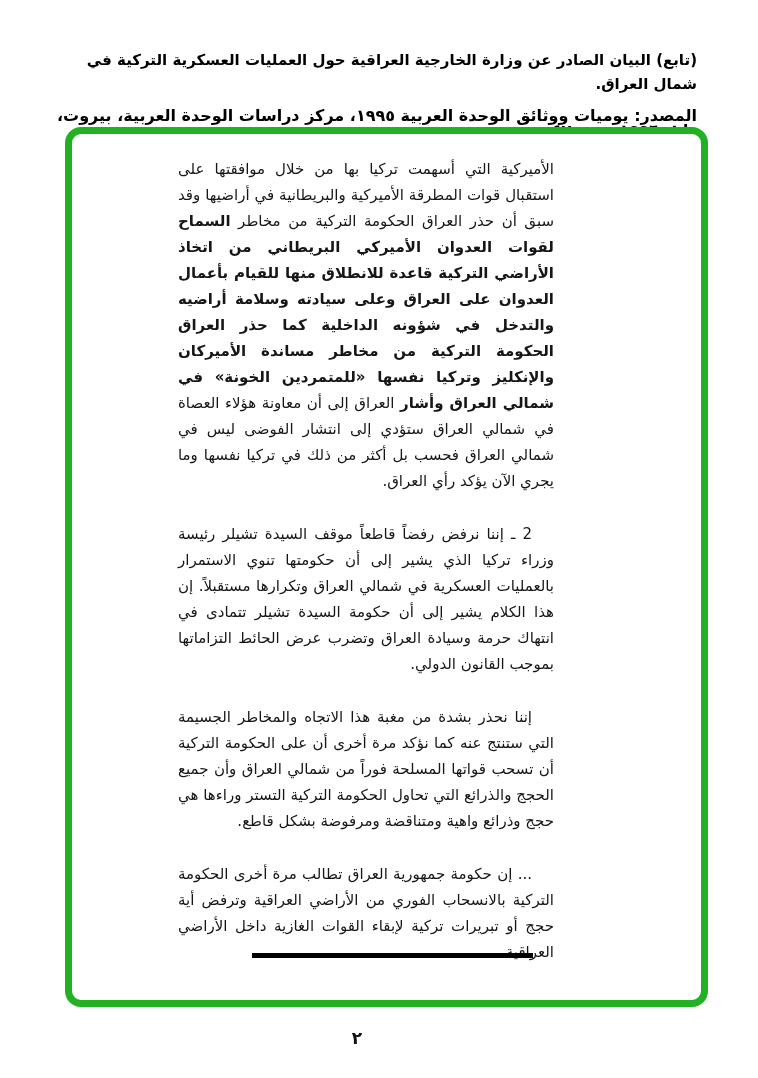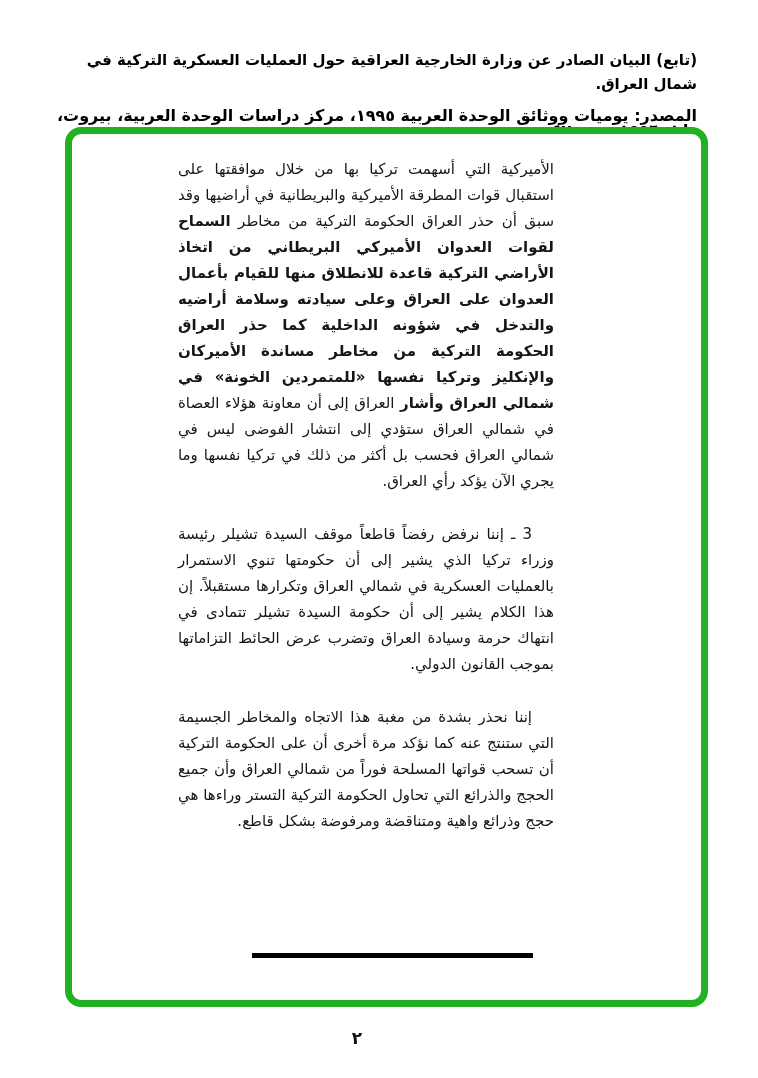--- a/index.html
+++ b/index.html
@@ -107,21 +107,22 @@
   </div>
 
   <div class="content-frame"></div>
 
   <div class="body-text">
     <p>
       <span>الأميركية التي أسهمت تركيا بها من خلال موافقتها على استقبال قوات المطرقة الأميركية والبريطانية في أراضيها وقد سبق أن حذر العراق الحكومة التركية من مخاطر</span>
       <span class="seg-bold">السماح لقوات العدوان الأميركي البريطاني من اتخاذ الأراضي التركية قاعدة للانطلاق منها للقيام بأعمال العدوان على العراق وعلى سيادته وسلامة أراضيه والتدخل في شؤونه الداخلية كما حذر العراق الحكومة التركية من مخاطر مساندة الأميركان والإنكليز وتركيا نفسها «للمتمردين الخونة» في شمالي العراق وأشار</span>
       <span>العراق إلى أن معاونة هؤلاء العصاة في شمالي العراق ستؤدي إلى انتشار الفوضى ليس في شمالي العراق فحسب بل أكثر من ذلك في تركيا نفسها وما يجري الآن يؤكد رأي العراق.</span>
     </p>
-    <p class="indented">3 ـ إننا نرفض رفضاً قاطعاً موقف السيدة تشيلر رئيسة وزراء تركيا الذي يشير إلى أن حكومتها تنوي الاستمرار بالعمليات العسكرية في شمالي العراق وتكرارها مستقبلاً. إن هذا الكلام يشير إلى أن حكومة السيدة تشيلر تتمادى في انتهاك حرمة وسيادة العراق وتضرب عرض الحائط التزاماتها بموجب القانون الدولي.</p>
+    <p class="indented">2 ـ إننا نرفض رفضاً قاطعاً موقف السيدة تشيلر رئيسة وزراء تركيا الذي يشير إلى أن حكومتها تنوي الاستمرار بالعمليات العسكرية في شمالي العراق وتكرارها مستقبلاً. إن هذا الكلام يشير إلى أن حكومة السيدة تشيلر تتمادى في انتهاك حرمة وسيادة العراق وتضرب عرض الحائط التزاماتها بموجب القانون الدولي.</p>
     <p class="indented">إننا نحذر بشدة من مغبة هذا الاتجاه والمخاطر الجسيمة التي ستنتج عنه كما نؤكد مرة أخرى أن على الحكومة التركية أن تسحب قواتها المسلحة فوراً من شمالي العراق وأن جميع الحجج والذرائع التي تحاول الحكومة التركية التستر وراءها هي حجج وذرائع واهية ومتناقضة ومرفوضة بشكل قاطع.</p>
+    <p class="indented">... إن حكومة جمهورية العراق تطالب مرة أخرى الحكومة التركية بالانسحاب الفوري من الأراضي العراقية وترفض أية حجج أو تبريرات تركية لإبقاء القوات الغازية داخل الأراضي العراقية.</p>
   </div>
 
   <div class="section-divider"></div>
 
   <div class="page-number">٢</div>
 
 </div>
 
 </body></html>

